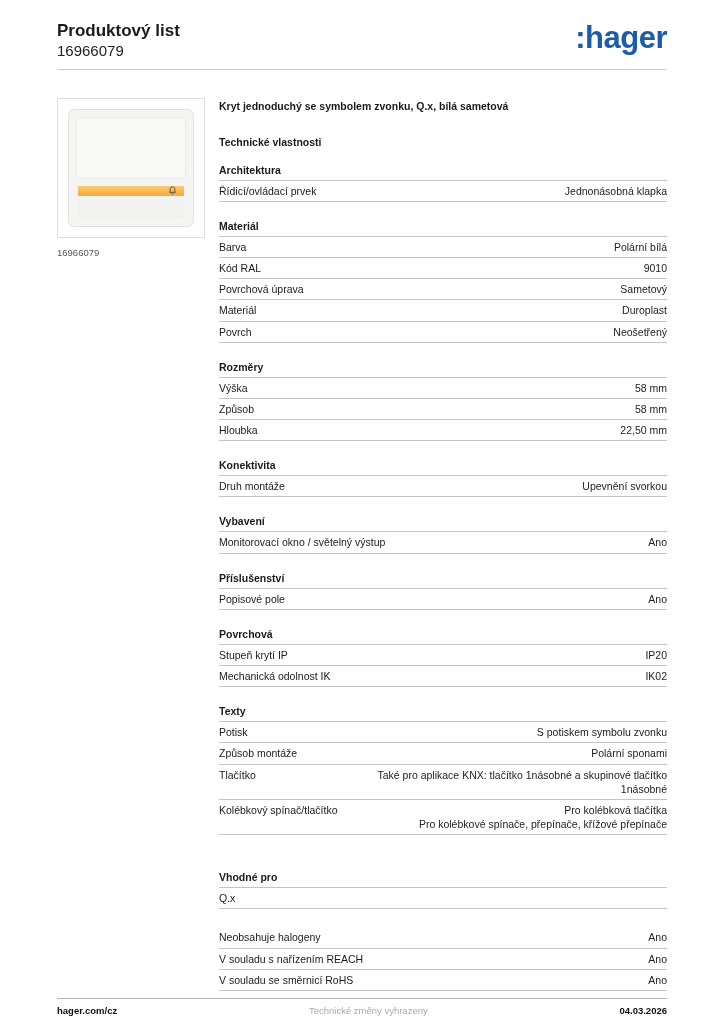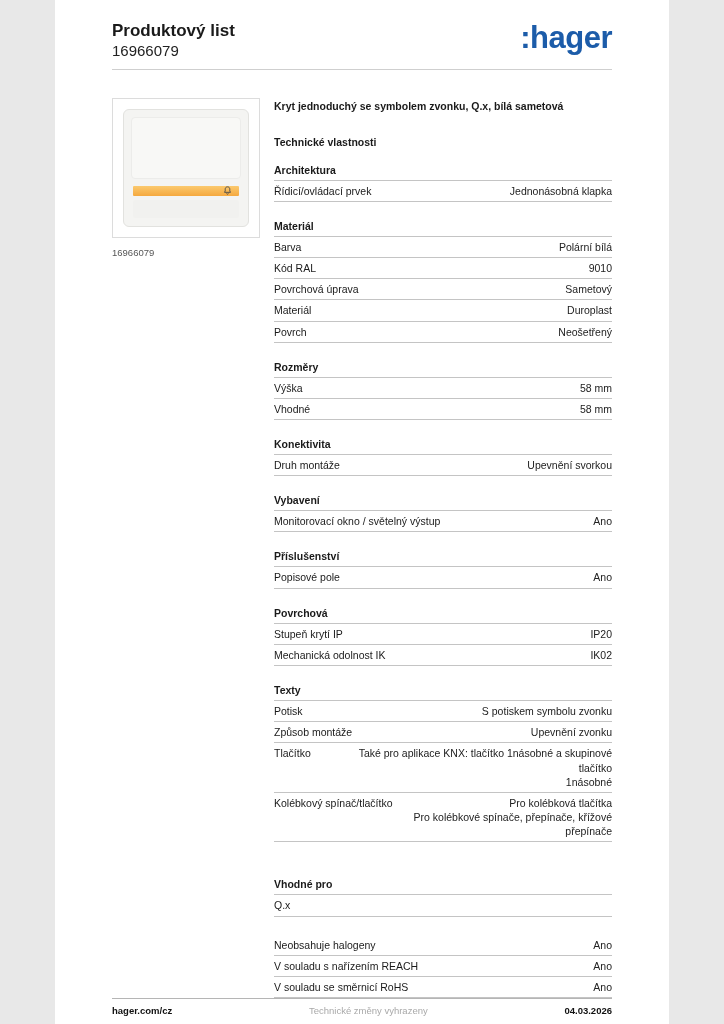--- a/index.html
+++ b/index.html
@@ -5,21 +5,21 @@
   :root{
     --brand:#1c5ca9;
     --accent:#f5a93f;
     --line:#c4c4c4;
     --text:#1a1a1a;
   }
   *{box-sizing:border-box;}
   html,body{margin:0;padding:0;background:#e8e8e8;}
   body{font-family:"Liberation Sans", sans-serif;color:var(--text);}
   .page{
-    width:614px;height:1024px;margin:0 auto;background:#fff;
+    width:724px;height:1024px;margin:0 auto;background:#fff;
     position:relative;overflow:hidden;padding:0 57px;
   }
   
   .header{
     display:flex;justify-content:space-between;align-items:flex-start;
     padding-top:20px;padding-bottom:8px;border-bottom:1px solid #cfcfcf;
   }
   .doc-type{font-size:17px;font-weight:bold;line-height:1.25;}
   .product-id{font-size:15px;line-height:1.3;color:#222;}
   .logo{font-size:31px;font-weight:bold;color:var(--brand);letter-spacing:-0.5px;line-height:1;padding-top:2px;}
@@ -155,24 +155,28 @@
 
   <div class="section">
     <div class="section-title">Rozměry</div>
     <div class="rows">
   <div class="spec-row">
     <span class="spec-label">Výška</span>
     <span class="spec-value">58 mm</span>
   </div>
 
   <div class="spec-row">
-    <span class="spec-label">Vhodné</span>
+    <span class="spec-label">Způsob</span>
     <span class="spec-value">58 mm</span>
   </div>
 
+  <div class="spec-row">
+    <span class="spec-label">Hloubka</span>
+    <span class="spec-value">22,50 mm</span>
+  </div>
 </div>
   </div>
 
   <div class="section">
     <div class="section-title">Konektivita</div>
     <div class="rows">
   <div class="spec-row">
     <span class="spec-label">Druh montáže</span>
     <span class="spec-value">Upevnění svorkou</span>
   </div>
@@ -217,21 +221,21 @@
   <div class="section">
     <div class="section-title">Texty</div>
     <div class="rows">
   <div class="spec-row">
     <span class="spec-label">Potisk</span>
     <span class="spec-value">S potiskem symbolu zvonku</span>
   </div>
 
   <div class="spec-row">
     <span class="spec-label">Způsob montáže</span>
-    <span class="spec-value">Upevnění zvonku</span>
+    <span class="spec-value">Polární sponami</span>
   </div>
 
 
   <div class="spec-row">
     <span class="spec-label">Tlačítko</span>
     <span class="spec-value">Také pro aplikace KNX: tlačítko 1násobné a skupinové tlačítko
 1násobné</span>
   </div>
 
   <div class="spec-row">

